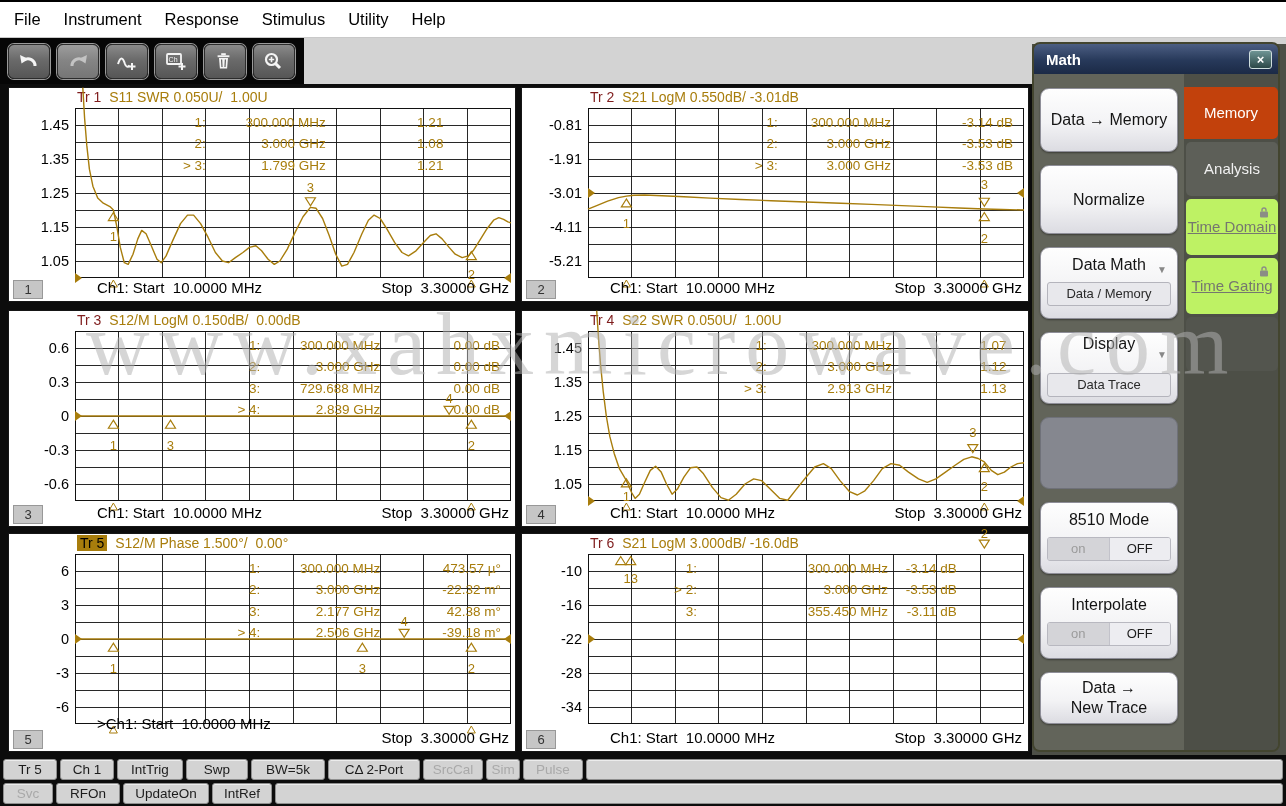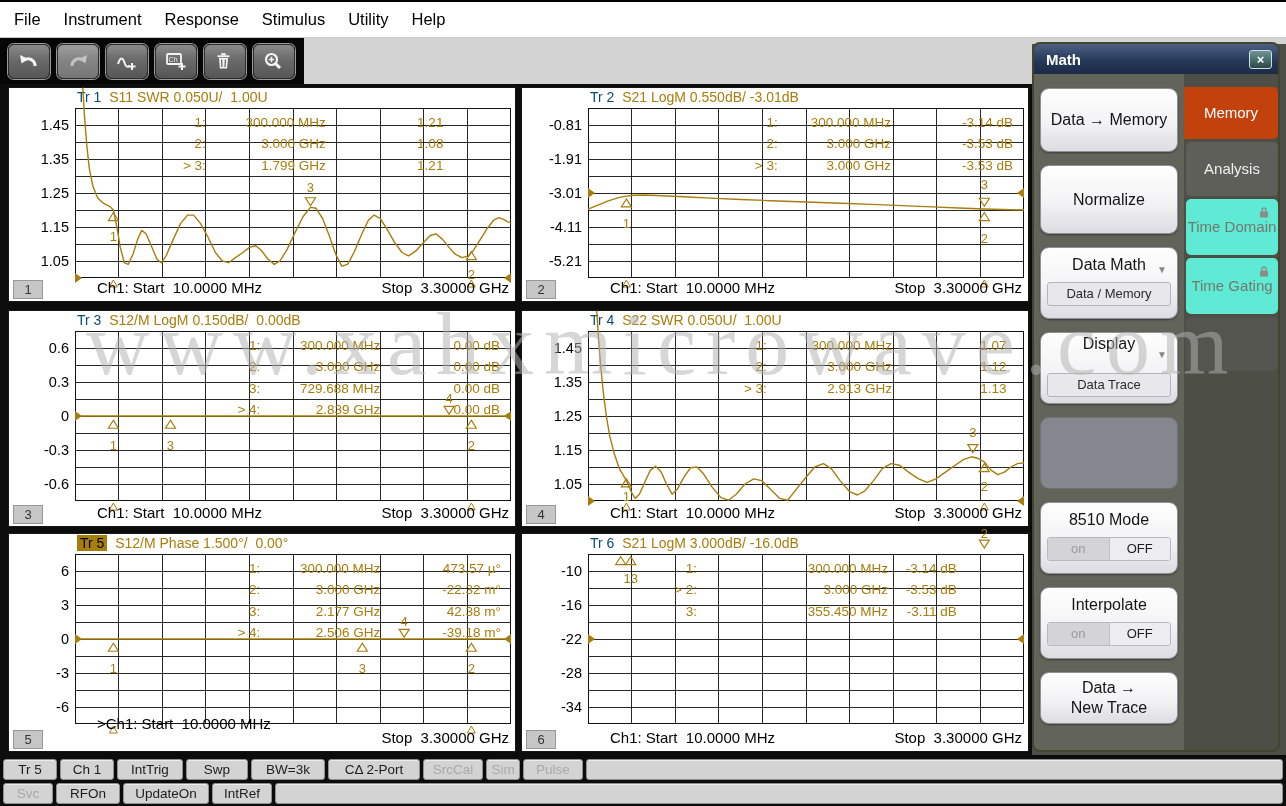--- a/index.html
+++ b/index.html
@@ -16,21 +16,21 @@
   .toolbox { position:absolute; left:0; top:0; width:304px; height:46px; background:#060606;
              display:flex; align-items:center; padding-left:8px; gap:7px; }
   .tbtn { width:42px; height:35px; border-radius:6px; border:1px solid #2c2c2c;
           background:linear-gradient(180deg,#8a8a8a,#6a6a6a 45%,#565656);
           box-shadow:0 0 0 1px #9a9a9a; display:flex; align-items:center; justify-content:center; }
   .tbtn.disabled { background:linear-gradient(180deg,#9d9d9d,#858585 45%,#767676); }
 
   
   .chart { position:absolute; background:#fff; border:1px solid #161616; }
   .ctitle { position:absolute; left:68px; top:1px; height:17px; font-size:14px; color:#a87d0c; white-space:pre; }
-  .trlab { color:#0c4a6e; }
+  .trlab { color:#7f1d1d; }
   .trlab.sel { background:#a87d0c; color:#000; padding:0 3px; }
   .ylab { position:absolute; left:2px; width:58px; text-align:right; font-size:14.5px; color:#000; line-height:18px; }
   .plot { position:absolute; left:66px; top:20px; overflow:visible; }
   .plot text { font-family:"Liberation Sans", sans-serif; }
   .badge { position:absolute; left:4px; width:30px; height:19px; background:#c6c6c6; border:1px solid #989898;
            color:#333; font-size:13px; text-align:center; line-height:17px; }
   .btextl { position:absolute; left:88px; font-size:15px; color:#000; white-space:pre; }
   .btextr { position:absolute; right:6px; font-size:15px; color:#000; white-space:pre; }
 
   
@@ -59,21 +59,21 @@
   .togglebar { width:calc(100% - 12px); height:24px; margin:7px 6px 6px; border:1px solid #b8b8c0; border-radius:3px;
                display:flex; overflow:hidden; font-size:13px; }
   .togglebar .on  { flex:1; background:#d4d4d8; color:#9b9b9b; display:flex; align-items:center; justify-content:center; }
   .togglebar .off { flex:1; background:#ededf1; color:#1e1e1e; display:flex; align-items:center; justify-content:center;
                     border-left:1px solid #c2c2ca; }
 
   .tab { position:relative; margin:0 0 3px 2px; border-radius:5px; display:flex; align-items:center; justify-content:center;
          text-align:center; font-size:15px; line-height:1.25; }
   .tab.active { margin-left:0; border-radius:0 5px 5px 0; background:#c2410c; color:#fff; }
   .tab.normal { background:#5d5f58; color:#f0f0f0; }
-  .tab.locked { background:#5eead4; color:#75776f; }
+  .tab.locked { background:#bef264; color:#75776f;text-decoration:underline; }
   .tab.empty  { background:#53554e; }
   .lockicon { position:absolute; top:6px; right:8px; }
 
   
   .statusbar { position:absolute; left:0; top:753px; width:1286px; height:53px; background:#0c0c0c; padding:4px 3px 0; }
   .srow { display:flex; gap:3px; margin-bottom:3px; }
   .scell { height:21px; background:#d3d3d3; border:1px solid #8f8f8f; border-radius:3px; font-size:13.5px;
            color:#1c1c1c; text-align:center; line-height:19px; box-shadow:inset 0 1px 0 #ececec; }
   .scell.dis { color:#a9a9a9; }
   .scell.fill { flex:1; }
@@ -580,21 +580,21 @@
       </div>
     </div>
   </div>
 
   <div class="statusbar">
     <div class="srow" id="srow1">
         <div class="scell" style="width: 54px;">Tr 5</div>
         <div class="scell" style="width: 54px;">Ch 1</div>
         <div class="scell" style="width: 66px;">IntTrig</div>
         <div class="scell" style="width: 62px;">Swp</div>
-        <div class="scell" style="width: 74px;">BW=3k</div>
+        <div class="scell" style="width: 74px;">BW=5k</div>
         <div class="scell" style="width: 92px;">CΔ 2-Port</div>
         <div class="scell dis" style="width: 60px;">SrcCal</div>
         <div class="scell dis" style="width: 34px;">Sim</div>
         <div class="scell dis" style="width: 60px;">Pulse</div>
         <div class="scell fill"></div>
       </div>
     <div class="srow" id="srow2">
         <div class="scell dis" style="width: 50px;">Svc</div>
         <div class="scell" style="width: 64px;">RFOn</div>
         <div class="scell" style="width: 86px;">UpdateOn</div>

